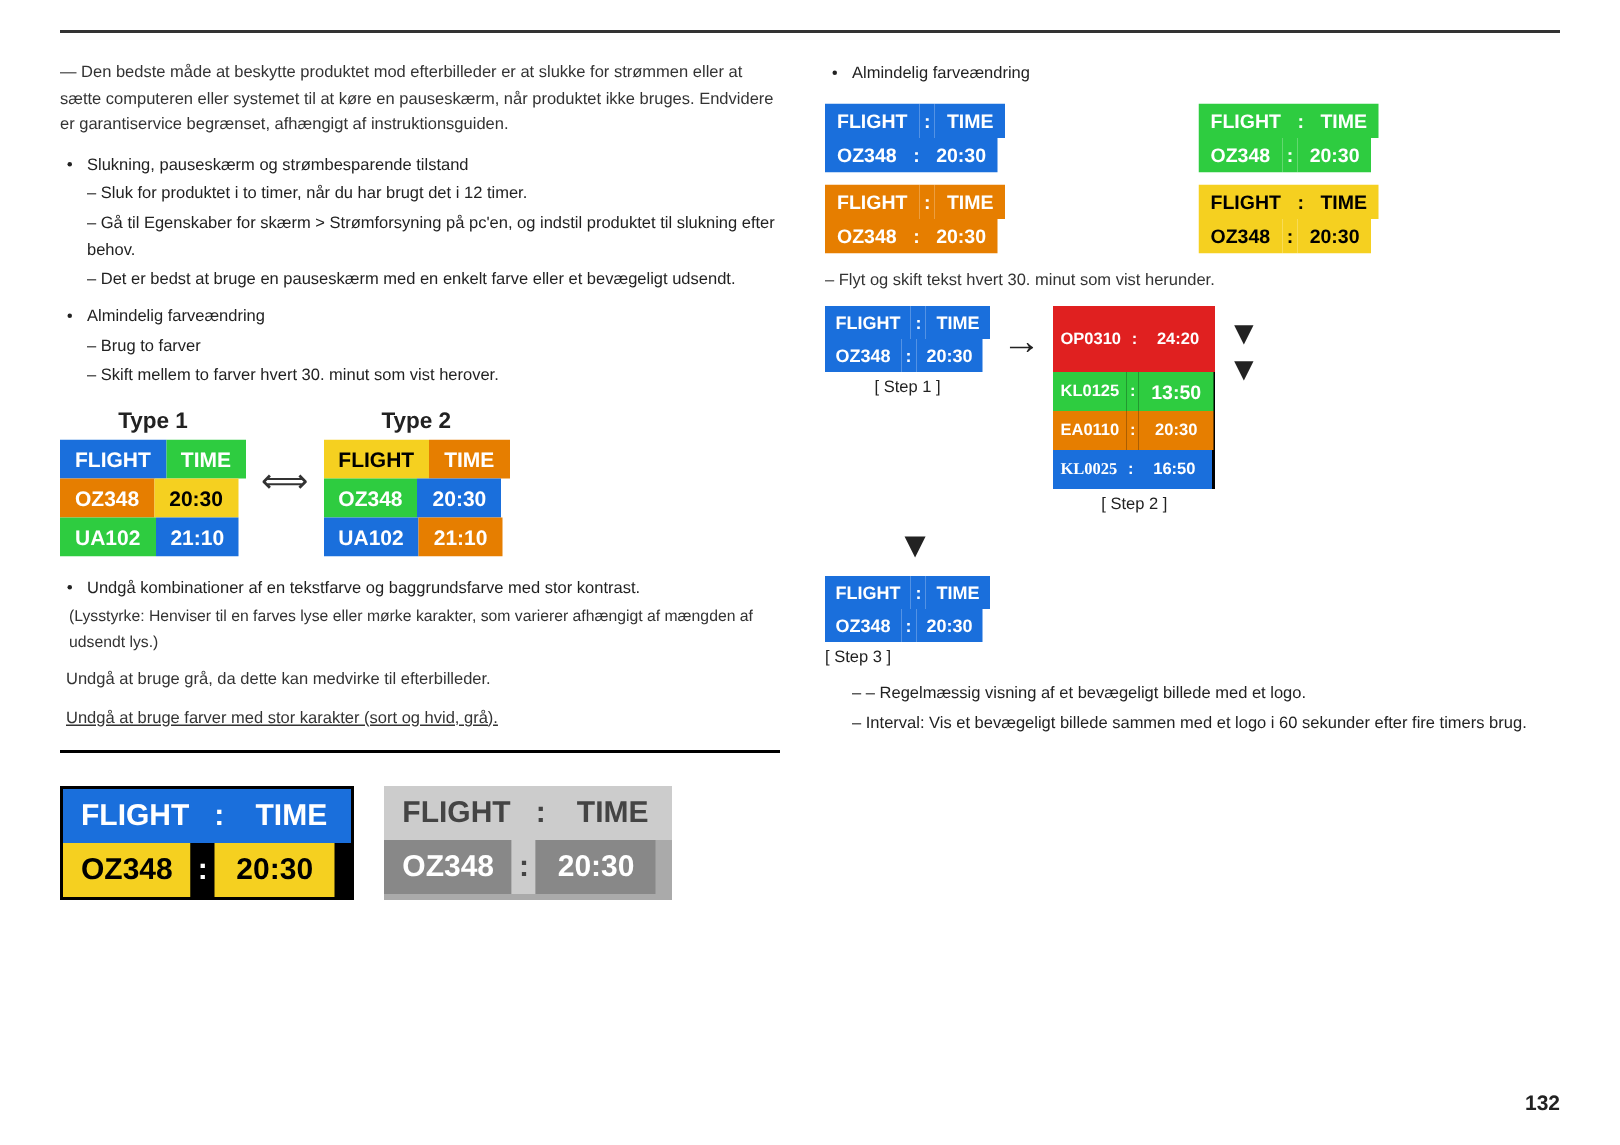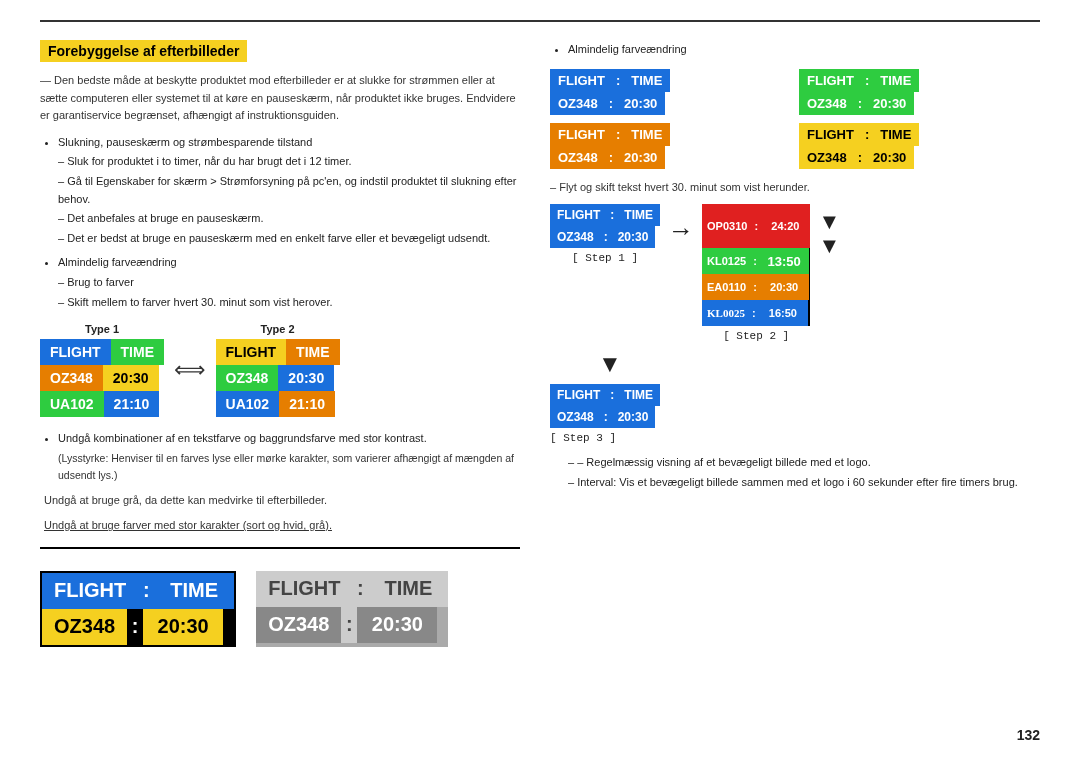--- a/index.html
+++ b/index.html
@@ -58,21 +58,21 @@
       content: '– ';
     }
     .dash-list li {
       font-size: 11px;
       line-height: 1.6;
       margin-bottom: 2px;
     }
     
     .type-label {
       text-align: center;
-      font-size: 11px;
+      font-size: 15px;
       font-weight: bold;
       margin-bottom: 4px;
     }
     .boards-row {
       display: flex;
       align-items: center;
       gap: 10px;
       margin: 12px 0;
     }
     .board {
@@ -113,21 +113,20 @@
     }
     .step-panel {
       display: flex;
       flex-direction: column;
       align-items: center;
     }
     .step-label {
       font-size: 11px;
       margin-top: 4px;
       text-align: center;
-      font-family: Liberation Mono, monospace;
     }
     .step3-wrap {
       display: flex;
       flex-direction: column;
       align-items: center;
       margin-top: 6px;
     }
     
     .bottom-boards-row {
       display: flex;
@@ -156,31 +155,29 @@
     }
   </style>
 </head>
 <body>
 
 <div class="top-line"></div>
 
 <div class="two-col">
 
   <div class="left-col">
-    <h2 class="section-title">Forebyggelse af efterbilleder</h2>
 
     <p class="body-text">— Den bedste måde at beskytte produktet mod efterbilleder er at slukke for strømmen eller at sætte computeren eller systemet til at køre en pauseskærm, når produktet ikke bruges. Endvidere er garantiservice begrænset, afhængigt af instruktionsguiden.</p>
 
     <ul class="bullet-list">
       <li>Slukning, pauseskærm og strømbesparende tilstand</li>
     </ul>
     <ul class="dash-list">
       <li>Sluk for produktet i to timer, når du har brugt det i 12 timer.</li>
       <li>Gå til Egenskaber for skærm &gt; Strømforsyning på pc'en, og indstil produktet til slukning efter behov.</li>
-      <li>Det anbefales at bruge en pauseskærm.</li>
       <li>Det er bedst at bruge en pauseskærm med en enkelt farve eller et bevægeligt udsendt.</li>
     </ul>
 
     <ul class="bullet-list" style="margin-top:6px">
       <li>Almindelig farveændring</li>
     </ul>
     <ul class="dash-list">
       <li>Brug to farver</li>
       <li>Skift mellem to farver hvert 30. minut som vist herover.</li>
     </ul>
@@ -222,21 +219,21 @@
             <div class="cell bg-blue">UA102</div>
             <div class="cell bg-orange">21:10</div>
           </div>
         </div>
       </div>
     </div>
 
     <ul class="bullet-list">
       <li>Undgå kombinationer af en tekstfarve og baggrundsfarve med stor kontrast.</li>
     </ul>
-    <p class="body-text" style="margin-left:18px; font-size:10.5px;">(Lysstyrke: Henviser til en farves lyse eller mørke karakter, som varierer afhængigt af mængden af udsendt lys.)</p>
+    <p class="body-text" style="margin-left:6px; font-size:10.5px;">(Lysstyrke: Henviser til en farves lyse eller mørke karakter, som varierer afhængigt af mængden af udsendt lys.)</p>
     <p class="body-text" style="margin-left:4px;"><span>Undgå at bruge grå, da dette kan medvirke til efterbilleder.</span></p>
     <p class="body-text" style="margin-left:4px; text-decoration: underline;"><span>Undgå at bruge farver med stor karakter (sort og hvid, grå).</span></p>
 
     
     <div class="underline-section">
       <div class="bottom-boards-row">
 
         <div class="board large-board" style="background:#000; border:2px solid #000;">
           <div class="board-row">
             <div class="cell large-board bg-blue" style="font-size:20px; padding:6px 12px;">FLIGHT</div>

